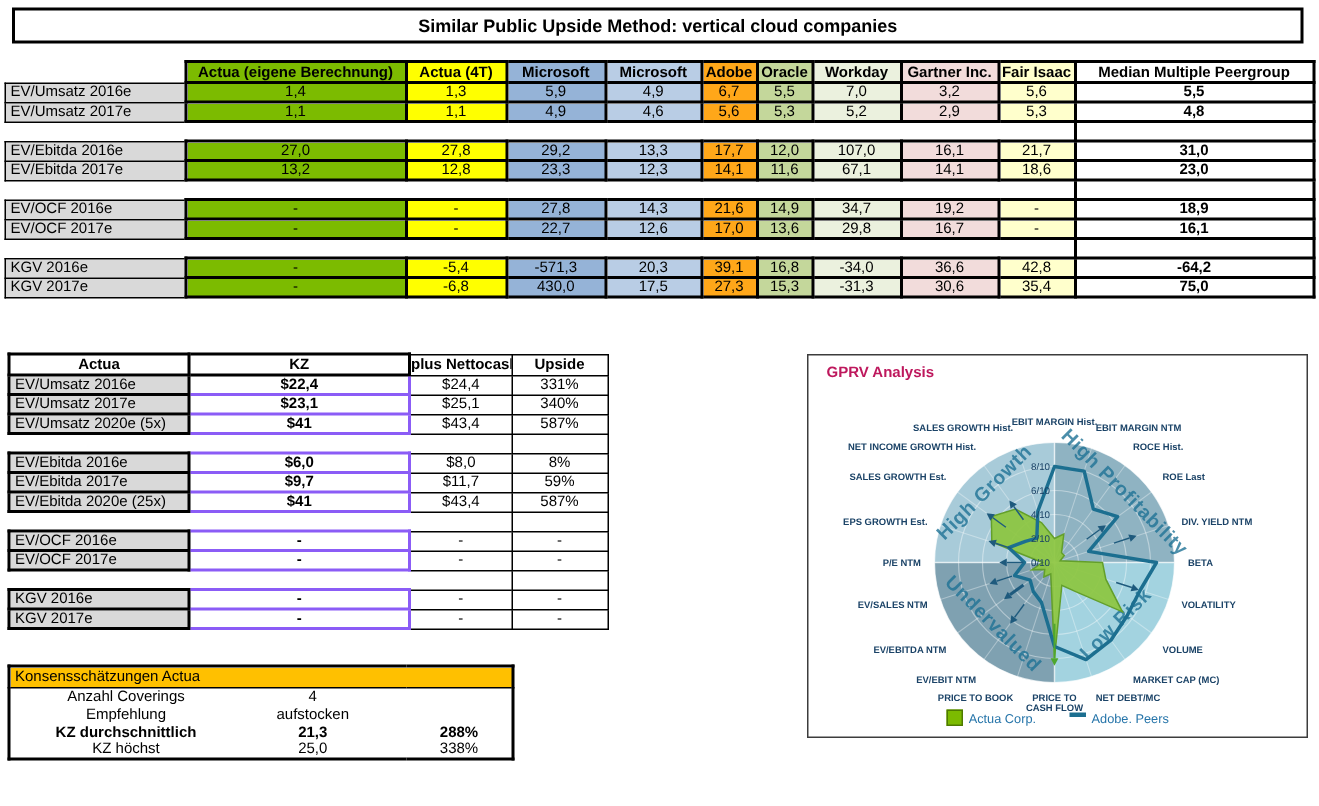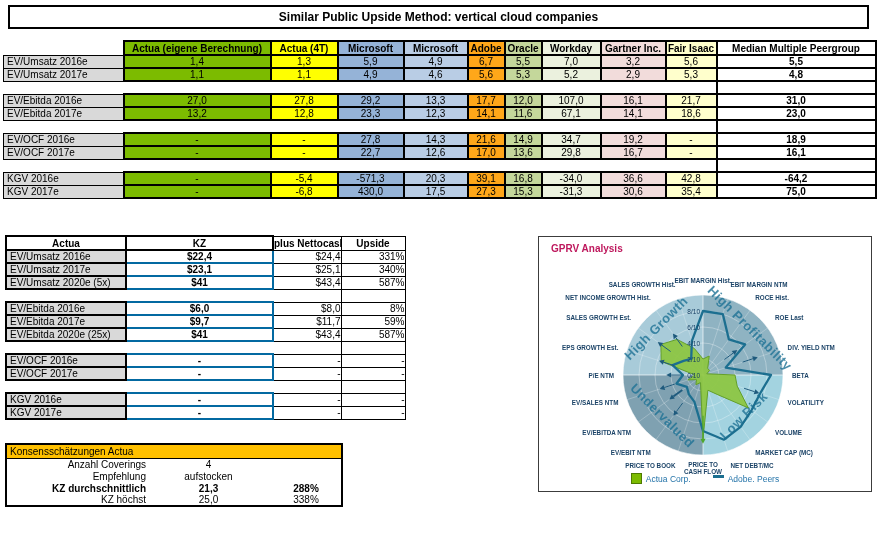--- a/index.html
+++ b/index.html
@@ -18,28 +18,28 @@
   #peer-table .rl{background:#D9D9D9;border:1px solid #000;text-align:left;padding-left:3px}
   #peer-table .pv{border:2px solid #000;text-align:center}
   #peer-table .med{font-weight:bold}
   .nb{border:none;background:none}
   #peer-table .medblank{border:2px solid #000;background:#fff}
   
   #val-table{left:5px;top:235px;width:399px}
   #val-table .vh0,#val-table .vh1{border:2px solid #000;font-weight:bold;text-align:center;height:14px}
   #val-table .vh2,#val-table .vh3{border:1px solid #000;text-align:center;height:14px}
   #val-table .vl{background:#D9D9D9;border:2px solid #000;text-align:left;padding-left:3px}
-  #val-table .vkz{border:2px solid #0369a1;font-weight:bold;text-align:center}
-  #val-table .vn,#val-table .vu{border:1px solid #000;text-align:right}
+  #val-table .vkz{border:2px solid #8b5cf6;font-weight:bold;text-align:center}
+  #val-table .vn,#val-table .vu{border:1px solid #000;text-align:center}
   #val-table .vublank{border:1px solid #000;background:#fff}
   
   #consensus-table{left:5px;top:443px;width:336px;border:2px solid #000}
   #consensus-table .chead td{background:#FFC000;border-bottom:1px solid #000;padding-left:3px;height:14px}
   #consensus-table .crow td{height:12px}
-  #consensus-table .c0{text-align:right;padding-left:15px}
+  #consensus-table .c0{text-align:center;padding-left:15px}
   #consensus-table .c1,#consensus-table .c2{text-align:center}
   #consensus-table tr.divider td{border-top:2px solid #000}
   #consensus-table tr.boldrow td{font-weight:bold}
   
   #gprv{position:absolute;left:538px;top:236px;width:334px;height:256px;background:#fff;
     border:1px solid #3c3c3c;box-sizing:border-box}
   #gprv-title{position:absolute;left:12px;top:6px;font-size:10px;font-weight:bold;color:#be185d}
   #radar-svg{position:absolute;left:0;top:0}
   .qlabel{font-size:13px;font-weight:bold;fill:#1E7295;fill-opacity:.8;letter-spacing:.5px}
   .axlabel{font-size:6.3px;font-weight:600;fill:#1B4367}

